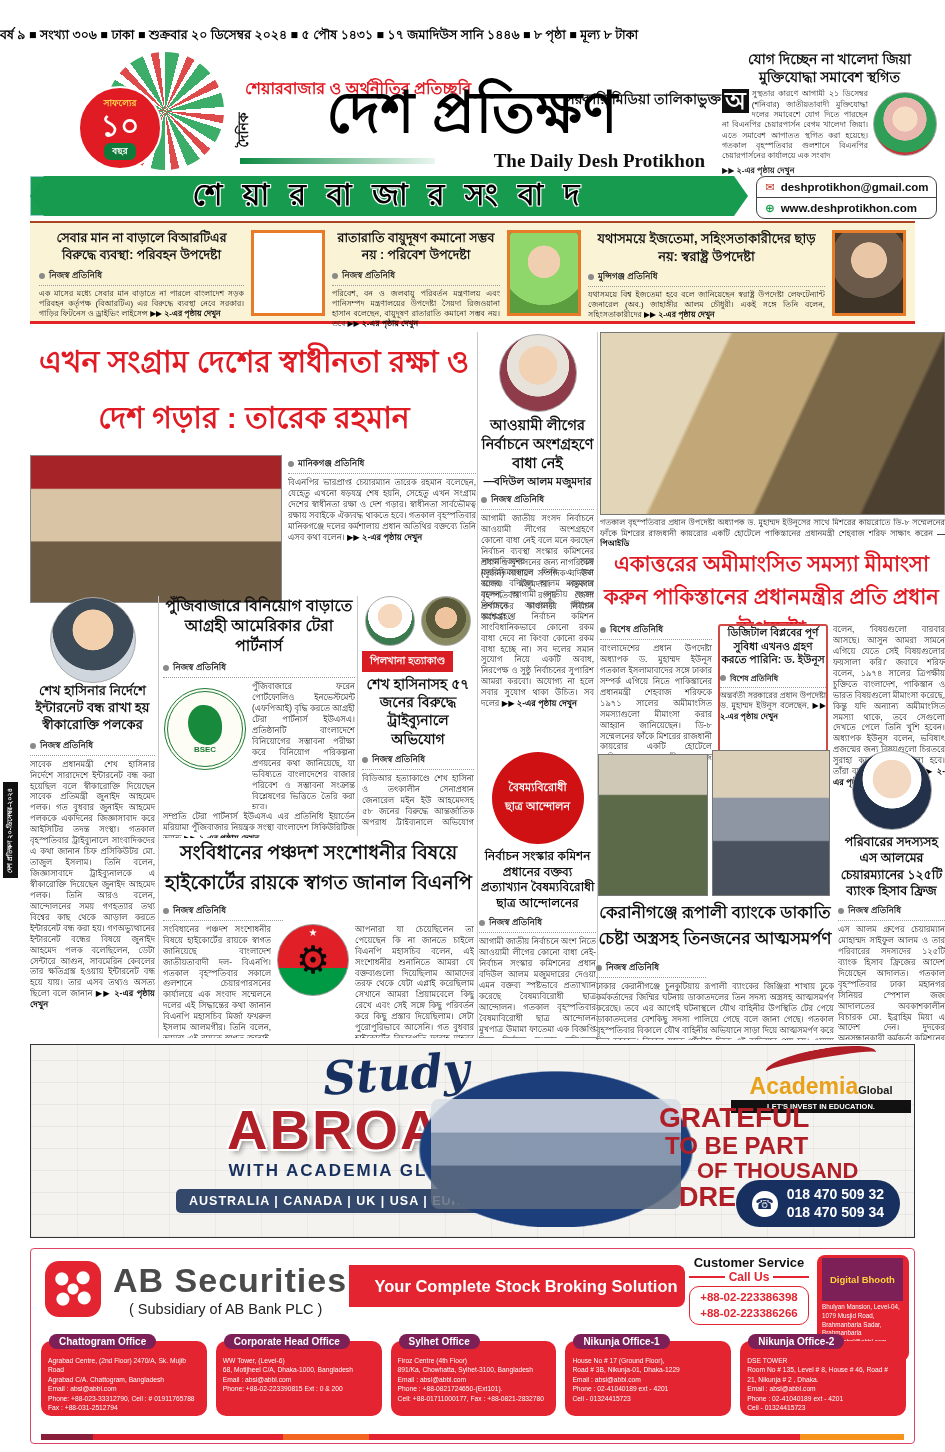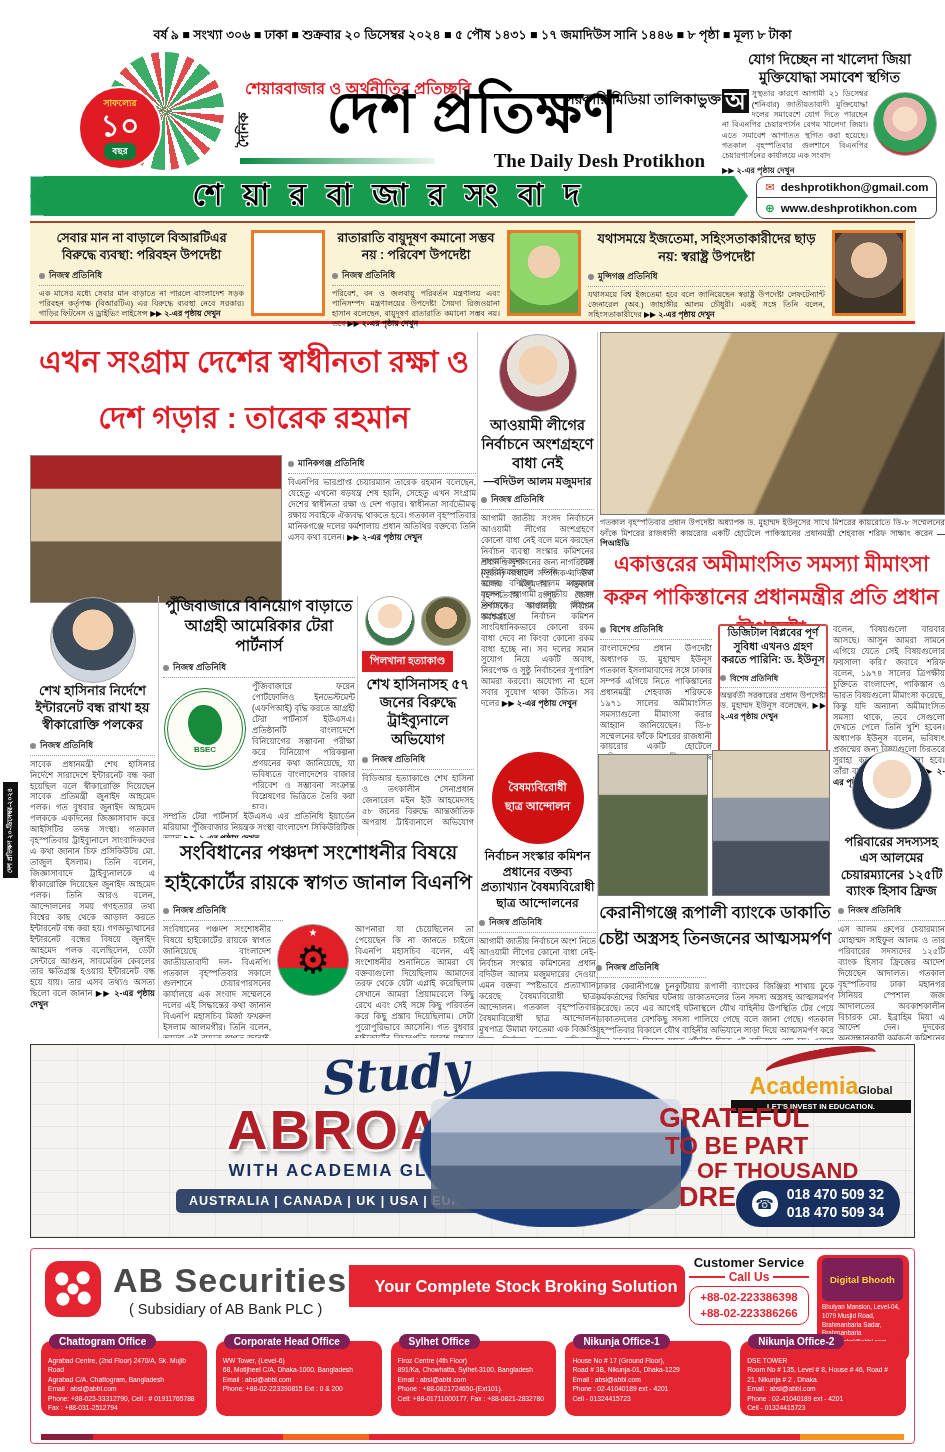--- a/index.html
+++ b/index.html
@@ -11,21 +11,21 @@
 .red{color:#e11b24}
 .body-text{font-size:8.3px;line-height:1.32;text-align:justify;color:#1c1c1c;overflow:hidden}
 .more{font-weight:bold;color:#000}
 .byline{display:flex;align-items:center;gap:4px;font-size:8.6px;font-weight:bold;color:#222;
   border-bottom:1px dotted #999;padding:2px 0;margin:3px 0}
 .dot{width:6px;height:6px;border-radius:50%;background:#8a8a8a;flex:0 0 auto}
 .cphoto{border-radius:50%;border:1px solid #aaa}
 .obframe{border:3px solid #e87b28;background:#fff}
 .vline{width:1px;background:#c9c9c9}
 .prel{white-space:pre-line}
-.issue{font-size:12.5px;font-weight:bold;text-align:center;letter-spacing:0;color:#000}
+.issue{font-size:12.5px;font-weight:bold;letter-spacing:0;color:#000}
 .banner{background:#169b4f;display:flex;align-items:center;justify-content:center;
   clip-path:polygon(14px 0,calc(100% - 14px) 0,100% 50%,calc(100% - 14px) 100%,14px 100%,0 50%)}
 .banner span{font-size:30px;font-weight:900;color:#000;letter-spacing:6px;
   text-shadow:-1px -1px 0 #fff,1px -1px 0 #fff,-1px 1px 0 #fff,1px 1px 0 #fff}
 .contact{border:1.5px solid #444;border-radius:9px;overflow:hidden;background:#fff}
 .contact .row{display:flex;align-items:center;gap:6px;padding:3px 8px;font-size:11.5px;font-weight:bold}
 .contact .row+.row{border-top:1px solid #444}
 .strip{background:#fbf3d6;border-top:2px solid #a9441f;border-bottom:3px solid #e32424;
   display:flex;gap:7px;padding:7px 9px;align-items:stretch}
 .strip .shl{font-size:12.5px;font-weight:bold;text-align:center;line-height:1.35}
@@ -316,21 +316,21 @@
         <span style="flex:1;height:1.5px;background:#e42430"></span>
         <span>Call Us</span>
         <span style="flex:1;height:1.5px;background:#e42430"></span>
       </div>
       <div style="border:1.5px solid #e42430;border-radius:10px;padding:3px 4px;margin-top:2px;color:#e42430;font-weight:bold;font-size:11.5px;line-height:1.35">
         <div>+88-02-223386398</div>
         <div>+88-02-223386266</div>
       </div>
     </div>
     <div class="abs" style="left:786px;top:6px;width:92px;background:#e42430;border-radius:8px;padding:3px 5px 5px">
-      <div style="display:inline-block;background:#7c2057;color:#ffd23a;font-weight:bold;font-size:9.5px;padding:16px 8px;border-radius:5px">Digital Bhooth</div>
+      <div style="display:inline-block;background:#7c2057;color:#ffd23a;font-weight:bold;font-size:9.5px;padding:16px 8px;border-radius:0">Digital Bhooth</div>
       <div class="prel" style="color:#fff;font-size:6.3px;line-height:1.4;margin-top:2px">Bhulyan Mansion, Level-04,
 1079 Musjid Road, Brahmanbaria Sadar, Brahmanbaria
 Email : absl@abbl.com
 Mobile : 01324415724</div>
     </div>
     <div class="abs" style="left:10px;top:92px;width:865px;display:flex;gap:9px">
       <div class="officecard">
         <div class="ph">Chattogram Office</div>
         <div class="ob prel">Agrabad Centre, (2nd Floor) 2470/A, Sk. Mujib Road
 Agrabad C/A. Chattogram, Bangladesh

